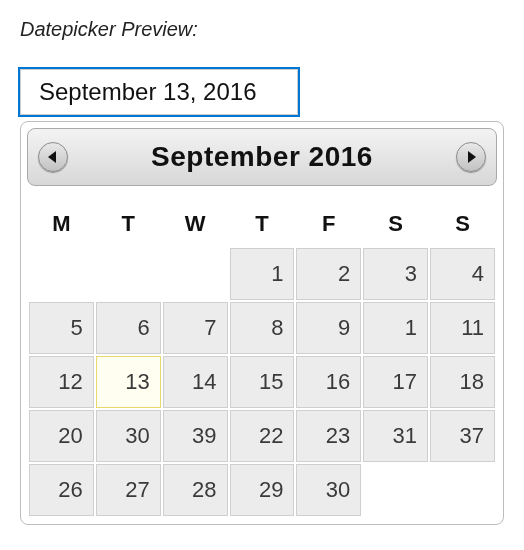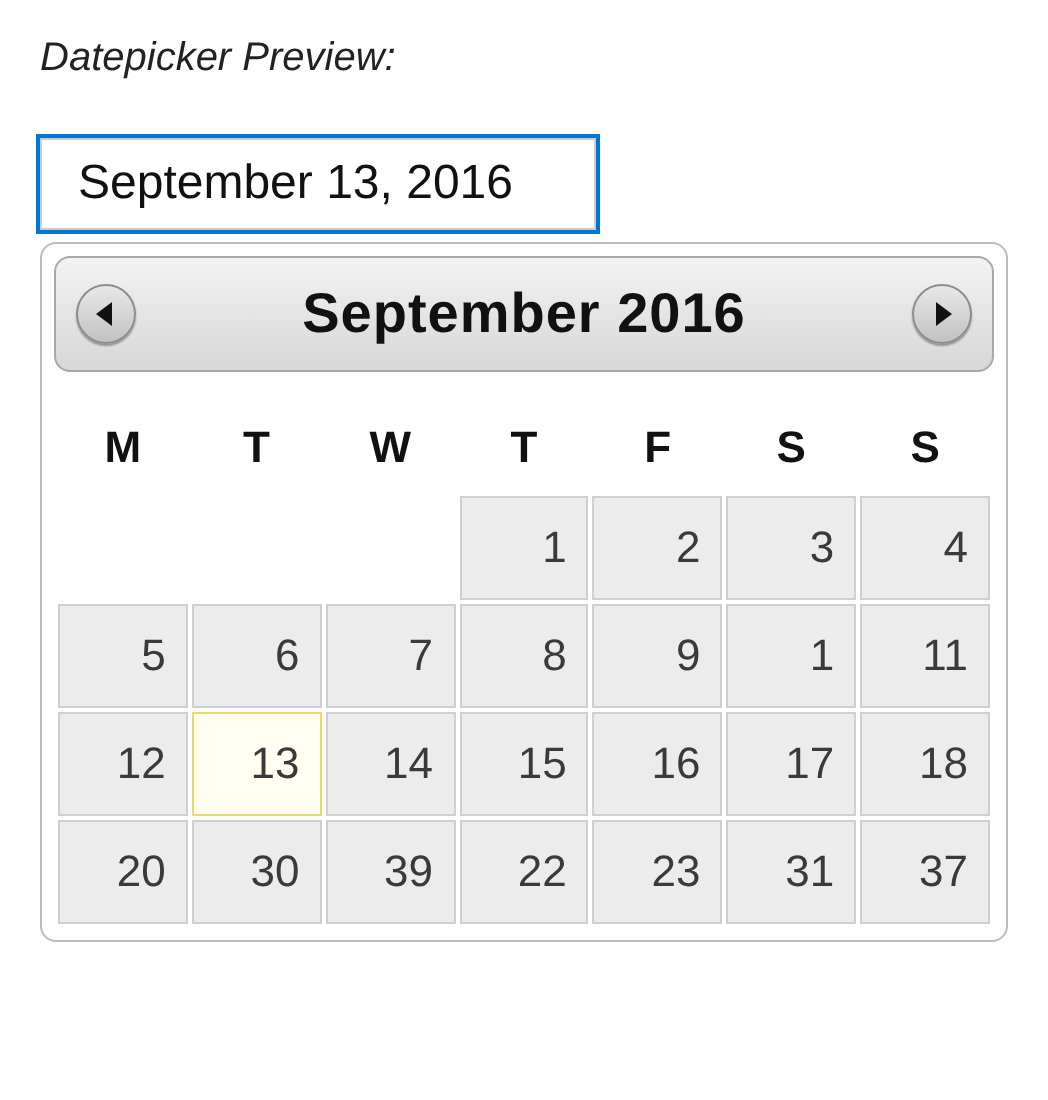--- a/index.html
+++ b/index.html
@@ -251,17 +251,40 @@
             <td>
               <div class="day">23</div>
             </td>
             <td>
               <div class="day">31</div>
             </td>
             <td>
               <div class="day">37</div>
             </td>
           </tr>
+          <tr>
+            <td>
+              <div class="day">26</div>
+            </td>
+            <td>
+              <div class="day">27</div>
+            </td>
+            <td>
+              <div class="day">28</div>
+            </td>
+            <td>
+              <div class="day">29</div>
+            </td>
+            <td>
+              <div class="day">30</div>
+            </td>
+            <td>
+              <div class="day empty"></div>
+            </td>
+            <td>
+              <div class="day empty"></div>
+            </td>
+          </tr>
         </tbody>
     </table>
 
   </div>
 </div>
 
 </body></html>

